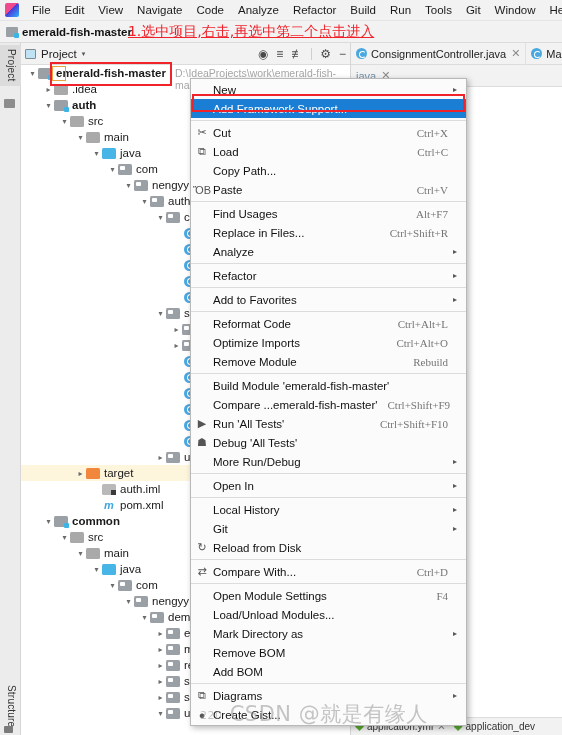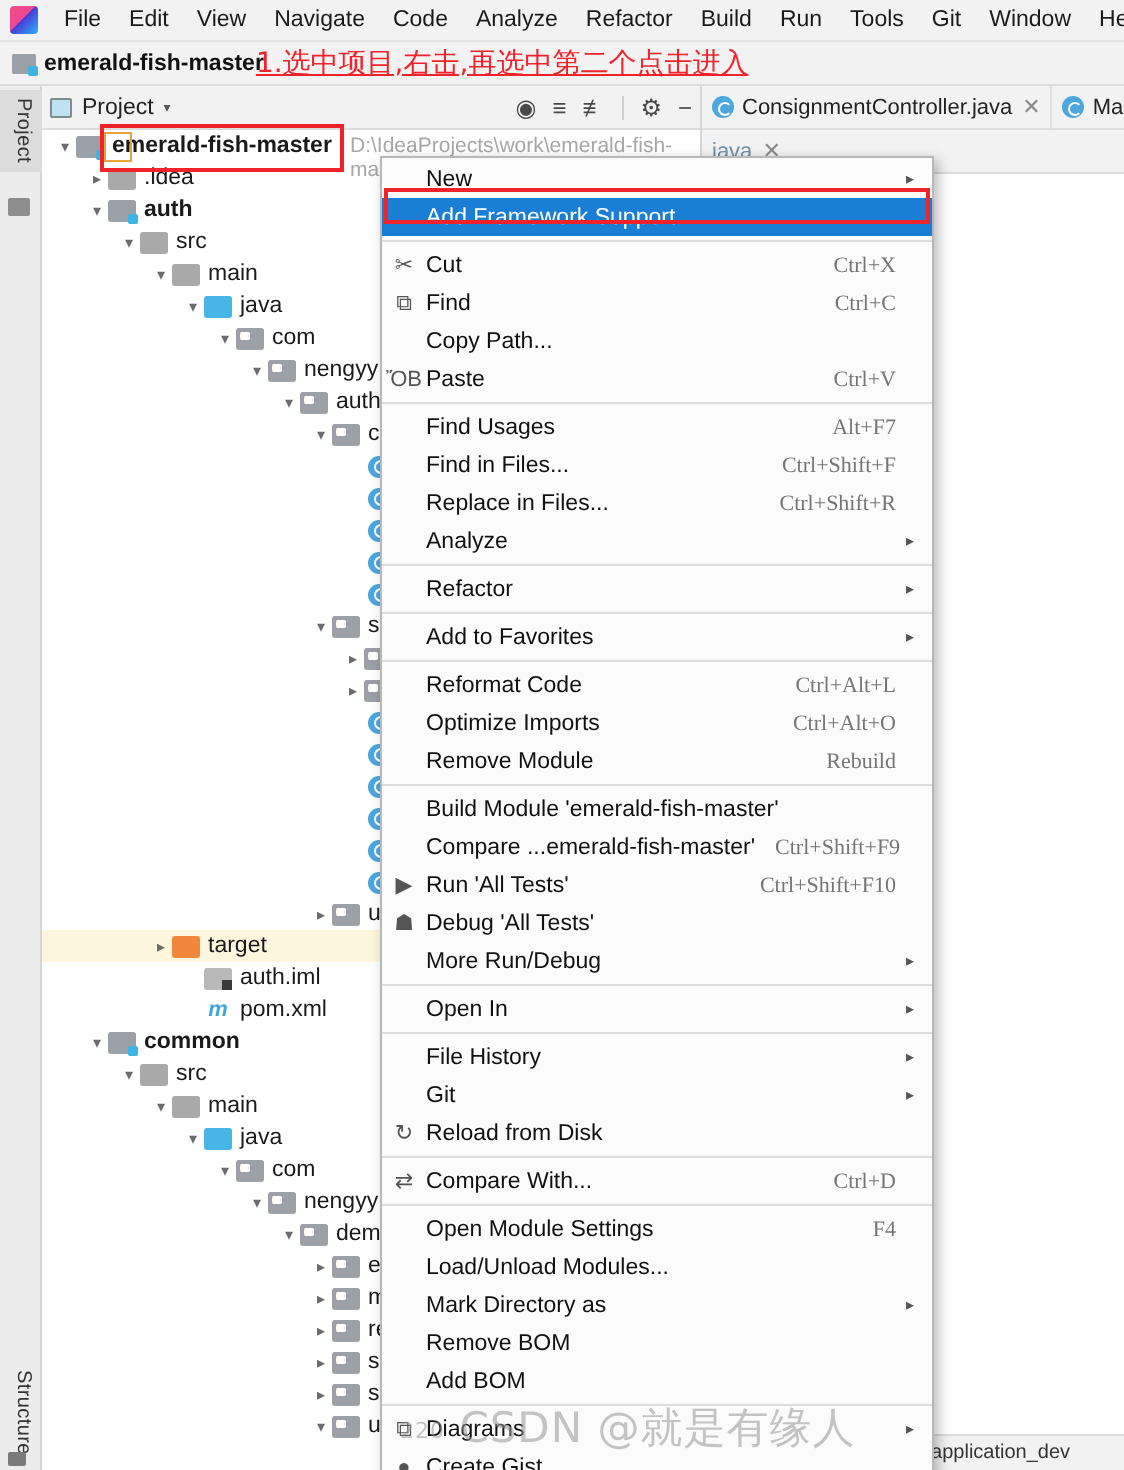--- a/index.html
+++ b/index.html
@@ -472,21 +472,21 @@
       </div>
       <div class="msep"></div>
       <div class="mrow">
         <span class="micon ">✂</span>
         <span class="mtext">Cut</span>
         <span class="mkey">Ctrl+X</span>
         <span class="marrow"></span>
       </div>
       <div class="mrow">
         <span class="micon ">⧉</span>
-        <span class="mtext">Find</span>
+        <span class="mtext">Load</span>
         <span class="mkey">Ctrl+C</span>
         <span class="marrow"></span>
       </div>
       <div class="mrow">
         <span class="micon "></span>
         <span class="mtext">Copy Path...</span>
         <span class="mkey"></span>
         <span class="marrow"></span>
       </div>
       <div class="mrow">
@@ -497,26 +497,20 @@
       </div>
       <div class="msep"></div>
       <div class="mrow">
         <span class="micon "></span>
         <span class="mtext">Find Usages</span>
         <span class="mkey">Alt+F7</span>
         <span class="marrow"></span>
       </div>
       <div class="mrow">
         <span class="micon "></span>
-        <span class="mtext">Find in Files...</span>
-        <span class="mkey">Ctrl+Shift+F</span>
-        <span class="marrow"></span>
-      </div>
-      <div class="mrow">
-        <span class="micon "></span>
         <span class="mtext">Replace in Files...</span>
         <span class="mkey">Ctrl+Shift+R</span>
         <span class="marrow"></span>
       </div>
       <div class="mrow">
         <span class="micon "></span>
         <span class="mtext">Analyze</span>
         <span class="mkey"></span>
         <span class="marrow">▸</span>
       </div>
@@ -587,21 +581,21 @@
       <div class="msep"></div>
       <div class="mrow">
         <span class="micon "></span>
         <span class="mtext">Open In</span>
         <span class="mkey"></span>
         <span class="marrow">▸</span>
       </div>
       <div class="msep"></div>
       <div class="mrow">
         <span class="micon "></span>
-        <span class="mtext">File History</span>
+        <span class="mtext">Local History</span>
         <span class="mkey"></span>
         <span class="marrow">▸</span>
       </div>
       <div class="mrow">
         <span class="micon "></span>
         <span class="mtext">Git</span>
         <span class="mkey"></span>
         <span class="marrow">▸</span>
       </div>
       <div class="mrow">

